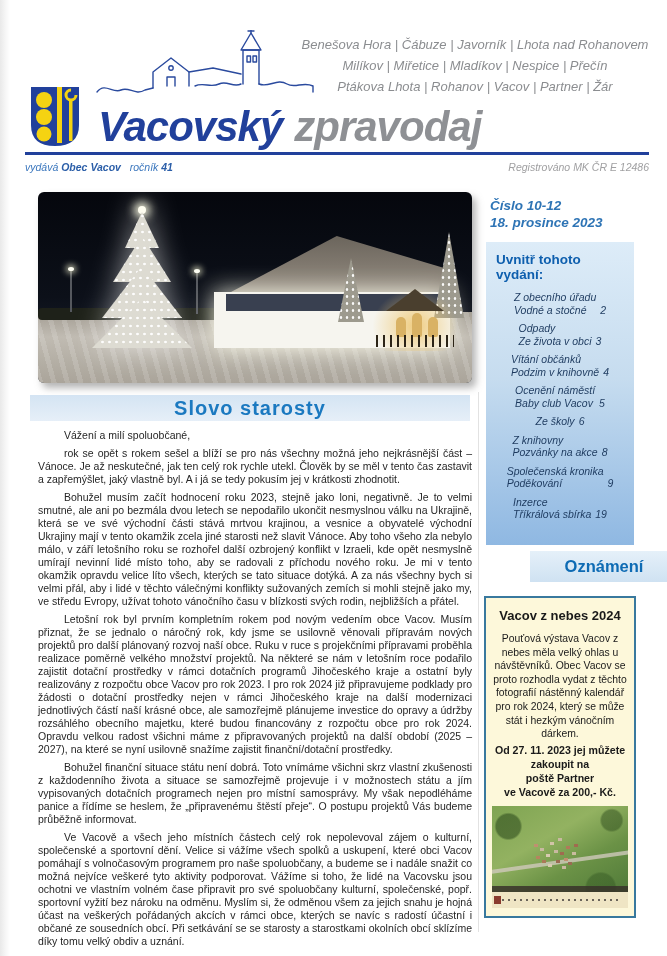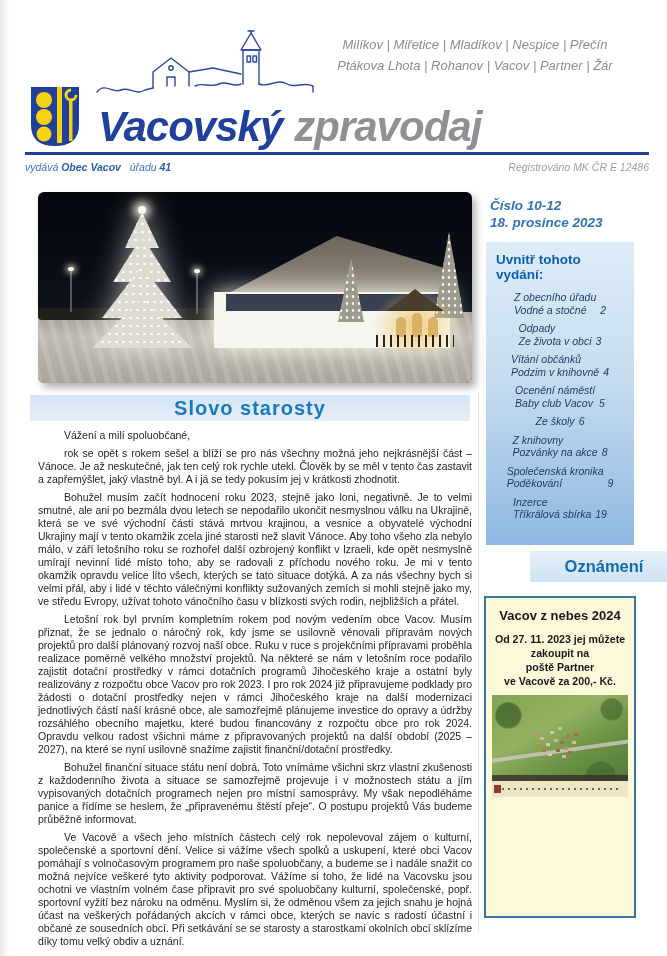--- a/index.html
+++ b/index.html
@@ -126,20 +126,21 @@
   .article p{font-size:10.5px;line-height:13px;text-align:justify;text-indent:26px;margin:0 0 5px;}
   .col-fold{position:absolute;left:478px;top:392px;width:1px;height:540px;background:#e2e2e2;}
 </style>
 </head>
 <body>
 
 <div class="page">
   <div class="scan-edge"></div>
 
   <div class="villages">
+    <div>Benešova Hora | Čábuze | Javorník | Lhota nad Rohanovem</div>
     <div>Milíkov | Miřetice | Mladíkov | Nespice | Přečín</div>
     <div>Ptákova Lhota | Rohanov | Vacov | Partner | Žár</div>
   </div>
 
   <svg class="crest" viewBox="0 0 50 61">
     <path d="M1,1 H49 V39 Q49,60 25,60 Q1,60 1,39 Z" fill="#21409b"></path>
     <rect x="27" y="1" width="5" height="56" fill="#f5d312"></rect>
     <circle cx="14" cy="14" r="8" fill="#f5d312"></circle>
     <circle cx="14" cy="31" r="8" fill="#f5d312"></circle>
     <circle cx="14" cy="48" r="7.5" fill="#f5d312"></circle>
@@ -164,21 +165,21 @@
 
   <div class="masthead-title">
     <span class="title-blue">Vacovský</span><span class="title-gray">zpravodaj</span>
   </div>
   <div class="masthead-rule"></div>
 
   <div class="pub-row">
     <div class="pub-left">
       <span>vydává</span>
       <b>Obec Vacov</b>
-      &nbsp;&nbsp;<span>úřadu</span>
+      &nbsp;&nbsp;<span>ročník</span>
       <b>41</b>
     </div>
     <div class="pub-right">Registrováno MK ČR E 12486</div>
   </div>
 
   <div class="photo-night">
     <div class="pn-sky"></div>
     <div class="pn-snow"></div>
     <div class="pn-hedge"></div>
     <div class="pn-lamp lp1"></div>
@@ -270,20 +271,21 @@
           <div>Tříkrálová sbírka</div>
         </div>
       <div class="toc-page">19</div>
     </div>
   </div>
 
   <div class="announce">Oznámení</div>
 
   <div class="promo">
     <div class="promo-title">Vacov z nebes 2024</div>
+    <div class="promo-body">Pouťová výstava Vacov z nebes měla velký ohlas u návštěvníků. Obec Vacov se proto rozhodla vydat z těchto fotografií nástěnný kalendář pro rok 2024, který se může stát i hezkým vánočním dárkem.</div>
     <div class="promo-strong">
       <div>Od 27. 11. 2023 jej můžete</div>
       <div>zakoupit na</div>
       <div>poště Partner</div>
       <div>ve Vacově za 200,- Kč.</div>
     </div>
     <div class="aerial">
       <div class="aer-land"></div>
       <div class="aer-road"></div>
       <div class="aer-dots"></div>

